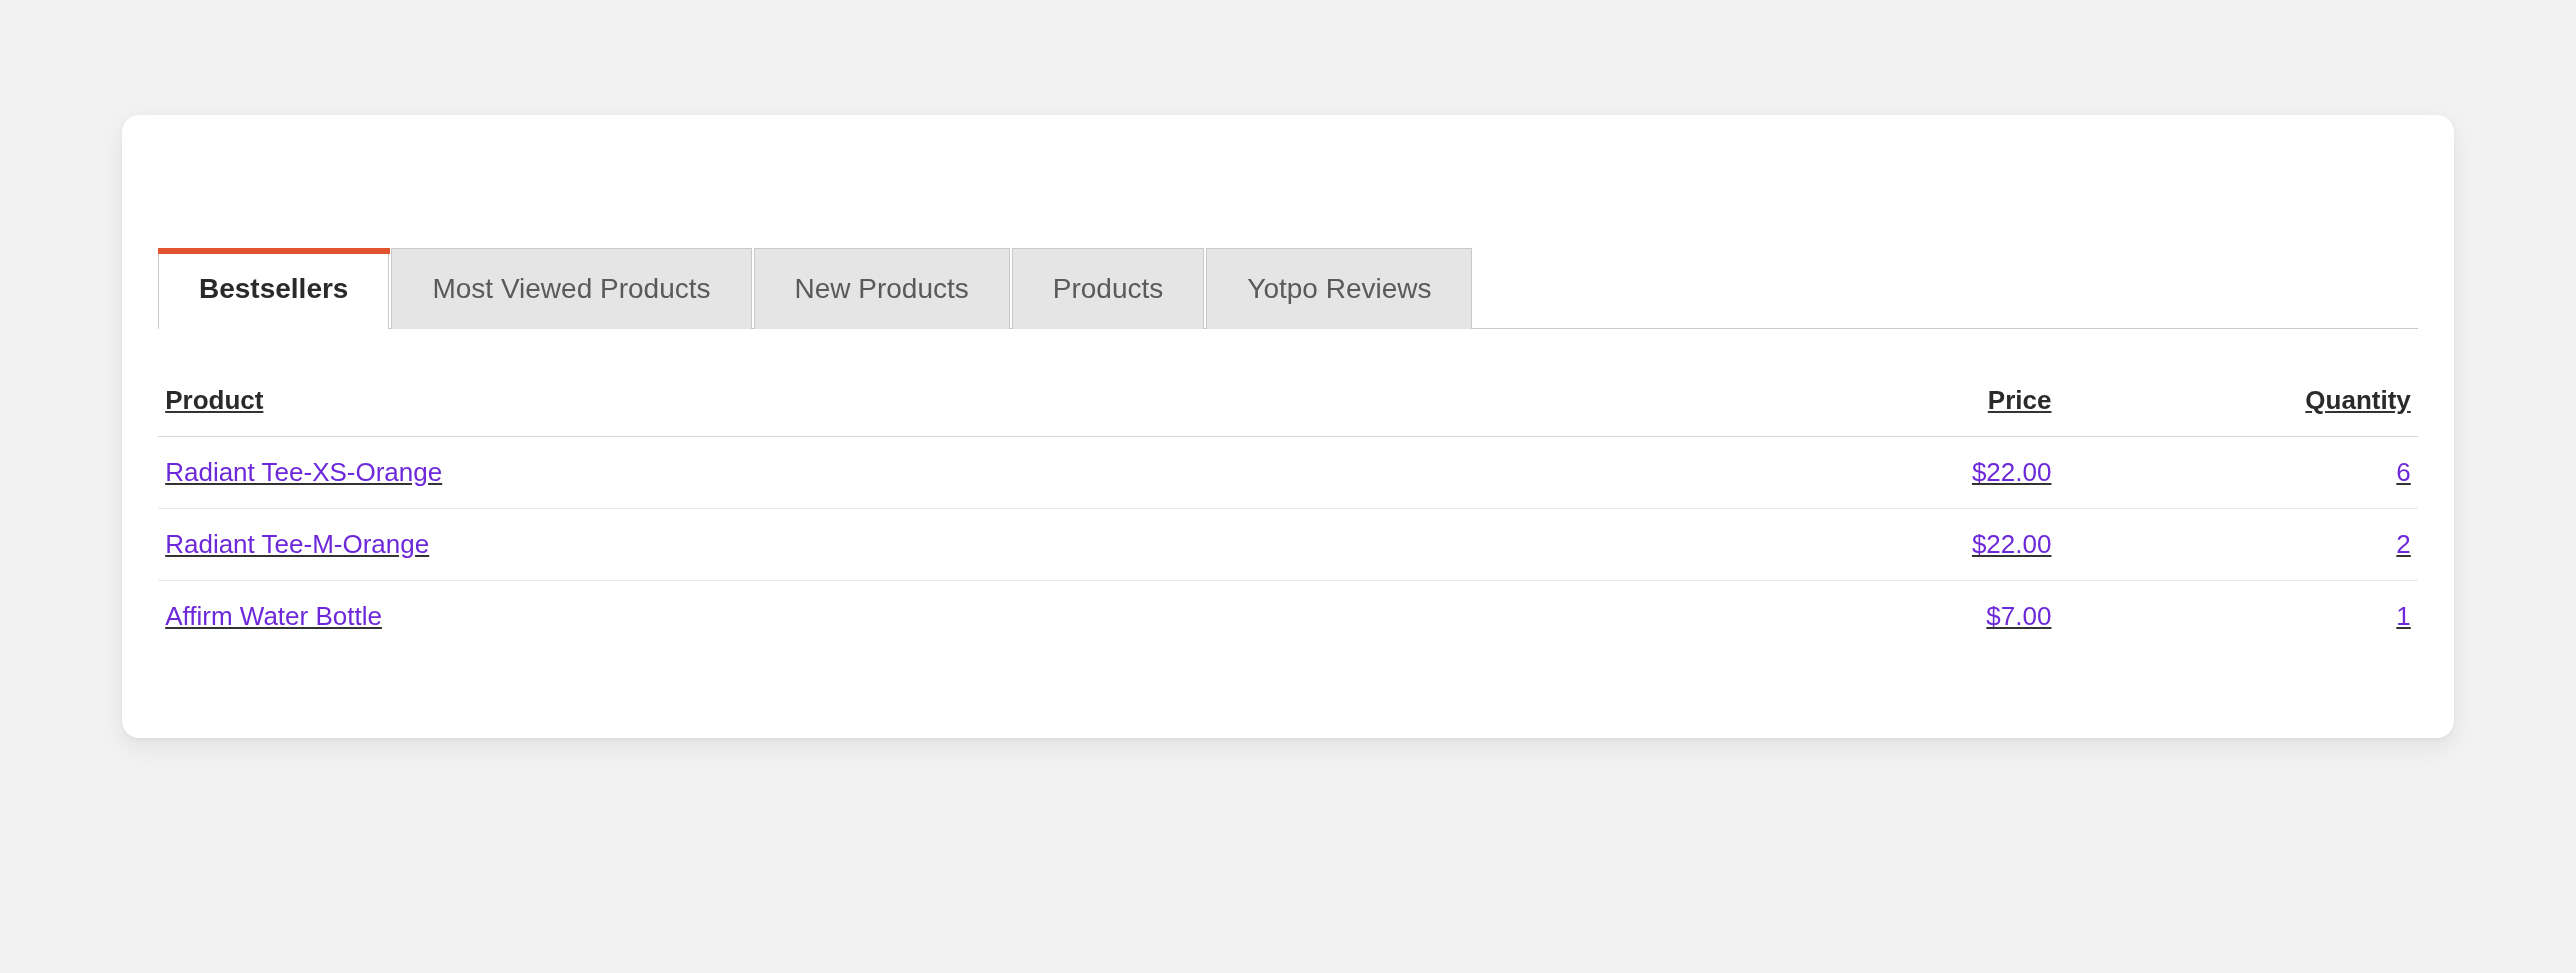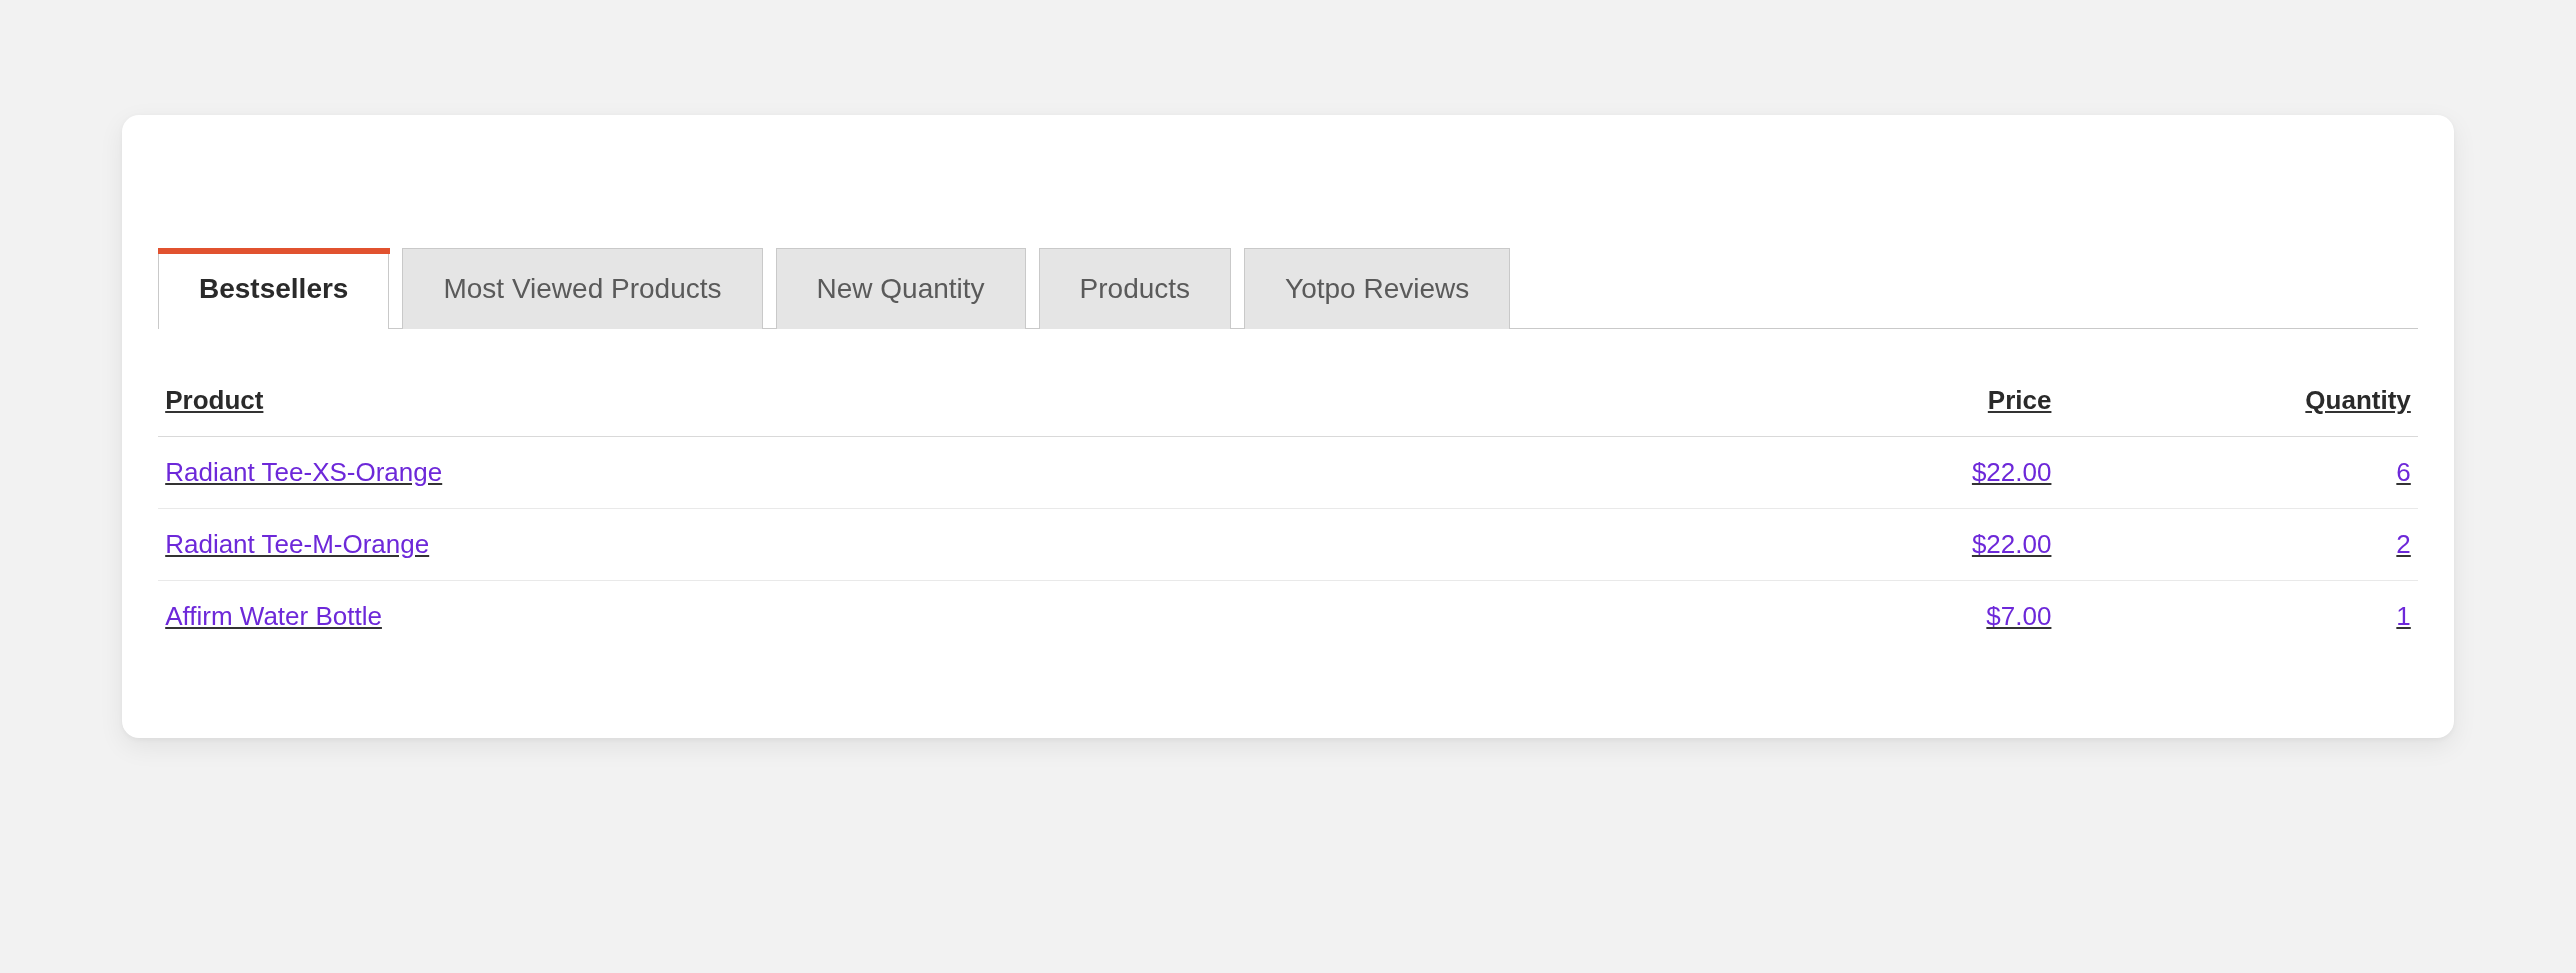--- a/index.html
+++ b/index.html
@@ -24,21 +24,21 @@
     box-sizing: border-box;
     padding: 0 36px 86px 36px;
   }
 
   
   .tabs {
     display: flex;
     align-items: center;
     margin-top: 133px;
     border-bottom: 1.4px solid #c9c9c9;
-    gap: 13px;
+    gap: 2px;
   }
 
   .tab {
     position: relative;
     background: #e5e5e5;
     border: 1.4px solid #c9c9c9;
     border-bottom: none;
     color: #5a5a5a;
     font-size: 28px;
     line-height: 1;
@@ -123,21 +123,21 @@
 <div class="card">
 
   <div class="tabs">
     <div class="tab active">
       <span>Bestsellers</span>
     </div>
     <div class="tab">
       <span>Most Viewed Products</span>
     </div>
     <div class="tab">
-      <span>New Quantity</span>
+      <span>New Products</span>
     </div>
     <div class="tab">
       <span>Products</span>
     </div>
     <div class="tab">
       <span>Yotpo Reviews</span>
     </div>
   </div>
 
   <table class="grid">

